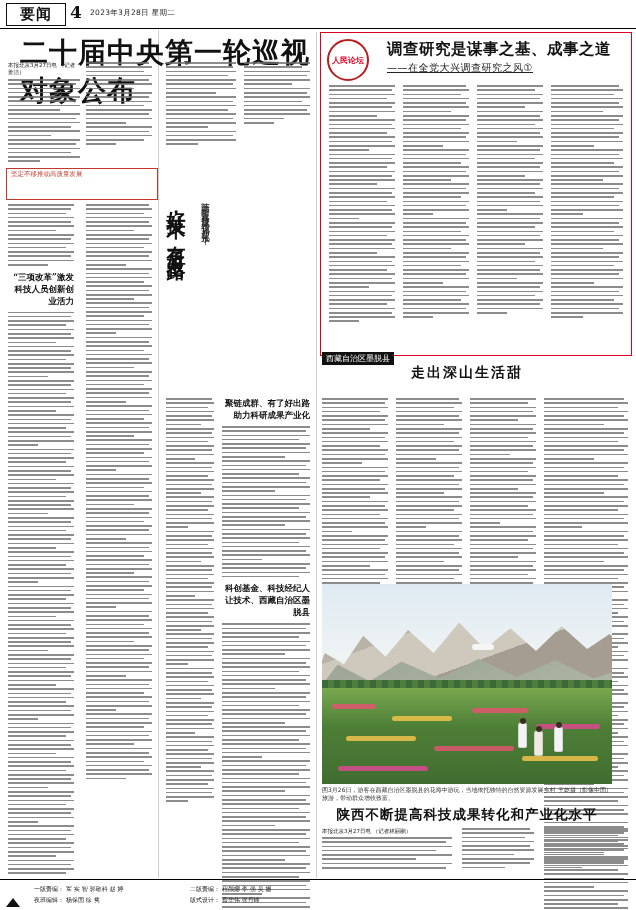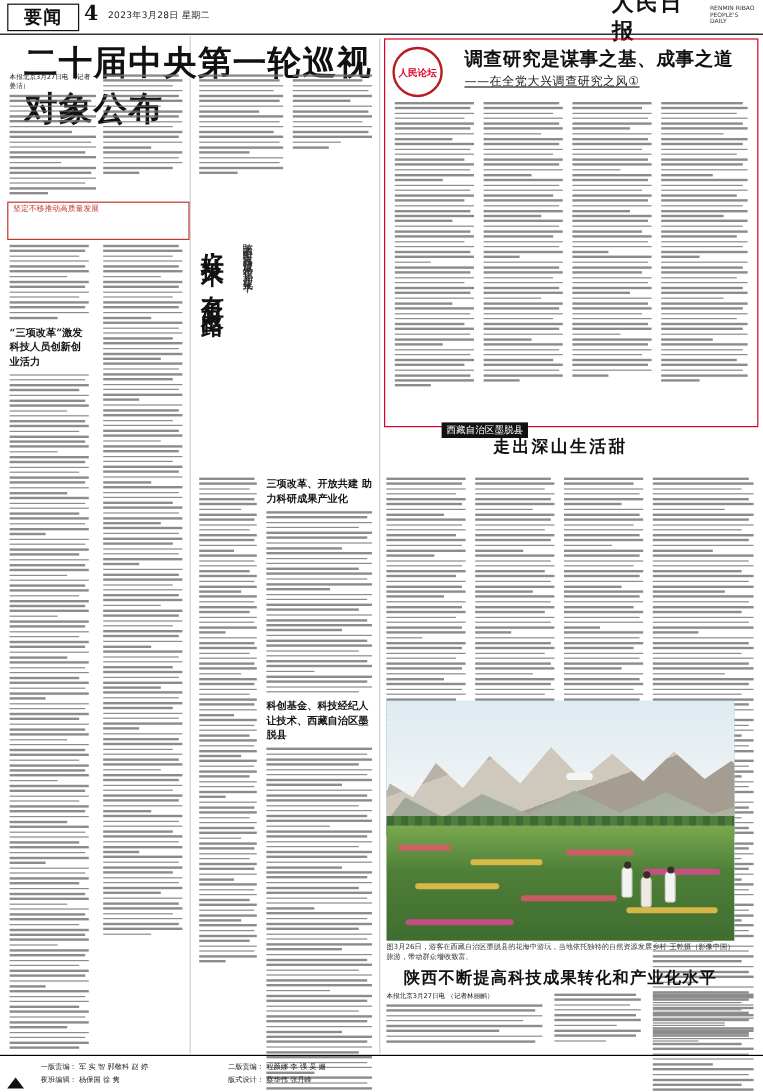--- a/index.html
+++ b/index.html
@@ -31,31 +31,31 @@
   
   .promo{position:absolute;left:6px;top:168px;width:150px;height:30px;border:1px solid #c0392b;background:#fff;}
   .promo .t1{font-family:"DejaVu Serif",serif;font-weight:bold;font-size:11px;color:#c0392b;padding:2px 4px 0;}
   .promo .t2{font-size:6.5px;color:#c0392b;padding:1px 4px;}
 
   
   .vert-hl{position:absolute;left:168px;top:196px;width:22px;height:200px;font-family:"DejaVu Serif",serif;font-weight:bold;font-size:19px;writing-mode:vertical-rl;text-orientation:upright;letter-spacing:4px;}
   .vert-sub{position:absolute;left:196px;top:196px;width:16px;height:165px;writing-mode:vertical-rl;text-orientation:upright;font-size:8.5px;letter-spacing:2px;color:#222;}
 
   
-  .subhead{font-family:"DejaVu Serif",serif;font-weight:bold;font-size:8.5px;color:#111;text-align:left;}
+  .subhead{font-family:"DejaVu Serif",serif;font-weight:bold;font-size:8.5px;color:#111;text-align:right;}
 
   
   .rbox{position:absolute;left:320px;top:32px;width:310px;height:322px;border:1.5px solid #d02;}
   .rbox .seal{position:absolute;left:6px;top:6px;width:54px;height:40px;}
   .seal-circle{width:38px;height:38px;border-radius:50%;border:2px solid #b91c1c;display:flex;align-items:center;justify-content:center;flex-direction:column;color:#d02;font-family:"DejaVu Serif",serif;font-weight:bold;font-size:8px;line-height:9px;}
   .rbox .rhl{position:absolute;left:66px;top:6px;width:238px;font-family:"DejaVu Serif",serif;font-weight:bold;font-size:15.5px;color:#111;letter-spacing:.5px;}
   .rbox .rsub{position:absolute;left:66px;top:28px;width:238px;font-size:10px;color:#222;letter-spacing:.5px;text-decoration:underline;}
 
   
-  .tibet-tag{position:absolute;left:322px;top:352px;background:#111;color:#fff;font-family:"DejaVu Serif",serif;font-size:8px;padding:1px 4px;margin-left:46px;}
+  .tibet-tag{position:absolute;left:322px;top:352px;background:#111;color:#fff;font-family:"DejaVu Serif",serif;font-size:8px;padding:1px 4px;}
   .tibet-hl{position:absolute;left:322px;top:364px;width:290px;text-align:center;font-family:"DejaVu Serif",serif;font-weight:bold;font-size:14px;letter-spacing:2px;}
   .tibet-by{position:absolute;left:322px;top:386px;width:290px;text-align:center;font-size:6.5px;color:#333;}
 
   
   .photo{position:absolute;left:322px;top:584px;width:290px;height:200px;overflow:hidden;background:#9cc;}
   .photo .sky{position:absolute;inset:0;background:linear-gradient(#dfeaf2 0%,#eef3f4 35%,#f3efe6 55%,#e8dfcb 100%);}
   .photo .mtn{position:absolute;left:-10px;top:10px;width:320px;height:95px;background:
     linear-gradient(160deg,#b9b2a6 0 35%,#cfc9bd 35% 60%,#a59d91 60% 100%);
     clip-path:polygon(0 100%,4% 62%,10% 74%,16% 44%,23% 66%,30% 38%,38% 62%,46% 30%,54% 58%,62% 36%,70% 60%,78% 34%,86% 58%,93% 42%,100% 66%,100% 100%);}
   .photo .mtn2{position:absolute;left:-10px;top:44px;width:320px;height:70px;background:linear-gradient(160deg,#8f9a8c,#b3bca9);clip-path:polygon(0 100%,8% 52%,18% 76%,28% 48%,40% 72%,52% 44%,64% 70%,76% 46%,88% 72%,100% 54%,100% 100%);opacity:.9;}
@@ -84,27 +84,20 @@
 <body>
 
 <div class="page">
 
   <div class="masthead">
     <div class="mast-box">
       <span>要闻</span>
     </div>
     <div class="mast-page">4</div>
     <div class="mast-date">2023年3月28日 星期二</div>
-    <div class="mast-logo">
-      <div class="cn">人民日报</div>
-      <div class="sub">
-        <div>RENMIN RIBAO</div>
-        <div>PEOPLE'S DAILY</div>
-      </div>
-    </div>
   </div>
 
   <div class="gutter" style="left:158px;"></div>
   <div class="gutter" style="left:316px;top:32px;height:846px;"></div>
 
   <div class="lead-hl hl">二十届中央第一轮巡视对象公布</div>
 
   <div class="colbox" style="left:8px;top:62px;width:72px;">
     <div style="font-size:5.5px;line-height:7px;color:#222;">本报北京3月27日电 （记者姜洁）</div>
     <div class="col-text" style="margin-top:3px;">
@@ -494,21 +487,21 @@
         <div class="ln w100"></div>
         <div class="ln w88"></div>
         <div class="ln w100"></div>
       <div class="ln w95"></div>
         <div class="ln w100"></div>
         <div class="ln w60"></div>
     </div>
   </div>
 
   <div class="colbox" style="left:222px;top:398px;width:88px;">
-    <div class="subhead" style="margin:0 0 4px;">三项改革、开放共建 助力科研成果产业化</div>
+    <div class="subhead" style="margin:0 0 4px;">聚链成群、有了好出路 助力科研成果产业化</div>
     <div class="col-text">
       <div class="ln w100"></div>
         <div class="ln w95"></div>
         <div class="ln w100"></div>
         <div class="ln w88"></div>
       <div class="ln w100"></div>
         <div class="ln w95"></div>
         <div class="ln w100"></div>
         <div class="ln w72"></div>
       <div class="ln w100"></div>

